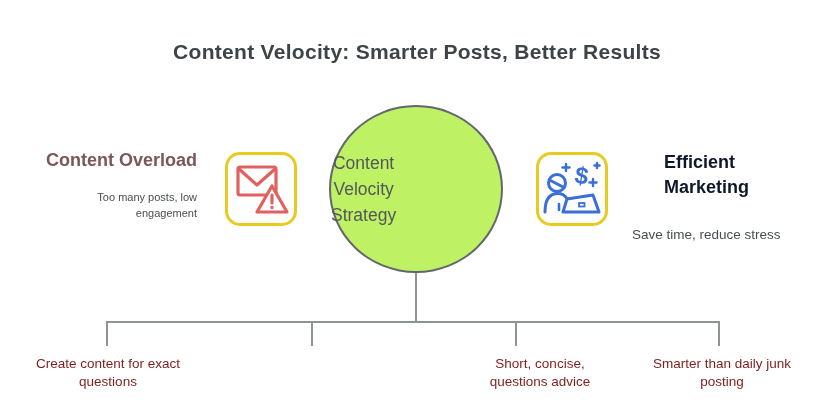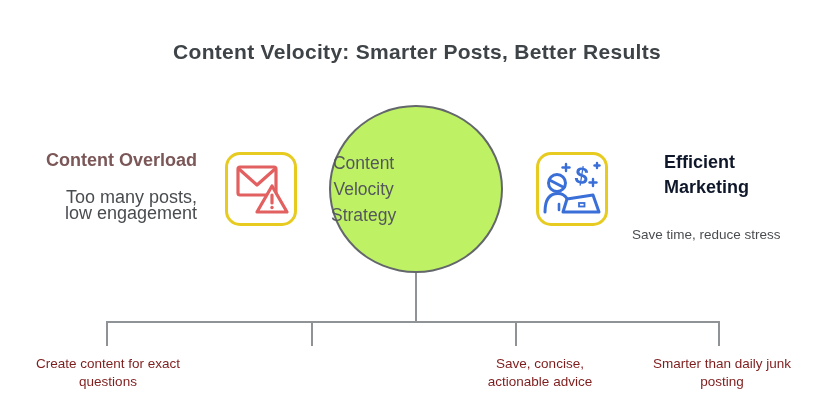--- a/index.html
+++ b/index.html
@@ -27,21 +27,21 @@
     white-space: nowrap;
     font-size: 18px;
     font-weight: bold;
     color: #7b5758;
     text-align: right;
   }
   .left-subtitle {
     position: absolute;
     right: 637px; top: 189px;
     width: 150px;
-    font-size: 18px;
+    font-size: 11px;
     line-height: 16px;
     color: #4a4d50;
     text-align: right;
   }
   .icon-box {
     position: absolute;
     width: 72px; height: 74px;
     border: 3.5px solid #e7cb20;
     border-radius: 15px;
     box-sizing: border-box;
@@ -162,16 +162,16 @@
   <div class="right-subtitle">Save time, reduce stress</div>
 
   <div class="line-seg stem"></div>
   <div class="line-seg h-line"></div>
   <div class="line-seg tick tick-1"></div>
   <div class="line-seg tick tick-2"></div>
   <div class="line-seg tick tick-3"></div>
   <div class="line-seg tick tick-4"></div>
 
   <div class="branch-label branch-1">Create content for exact questions</div>
-  <div class="branch-label branch-3">Save, concise, actionable advice</div>
+  <div class="branch-label branch-3">Short, concise, questions advice</div>
   <div class="branch-label branch-4">Smarter than daily junk posting</div>
 
 </div>
 
 </body></html>

